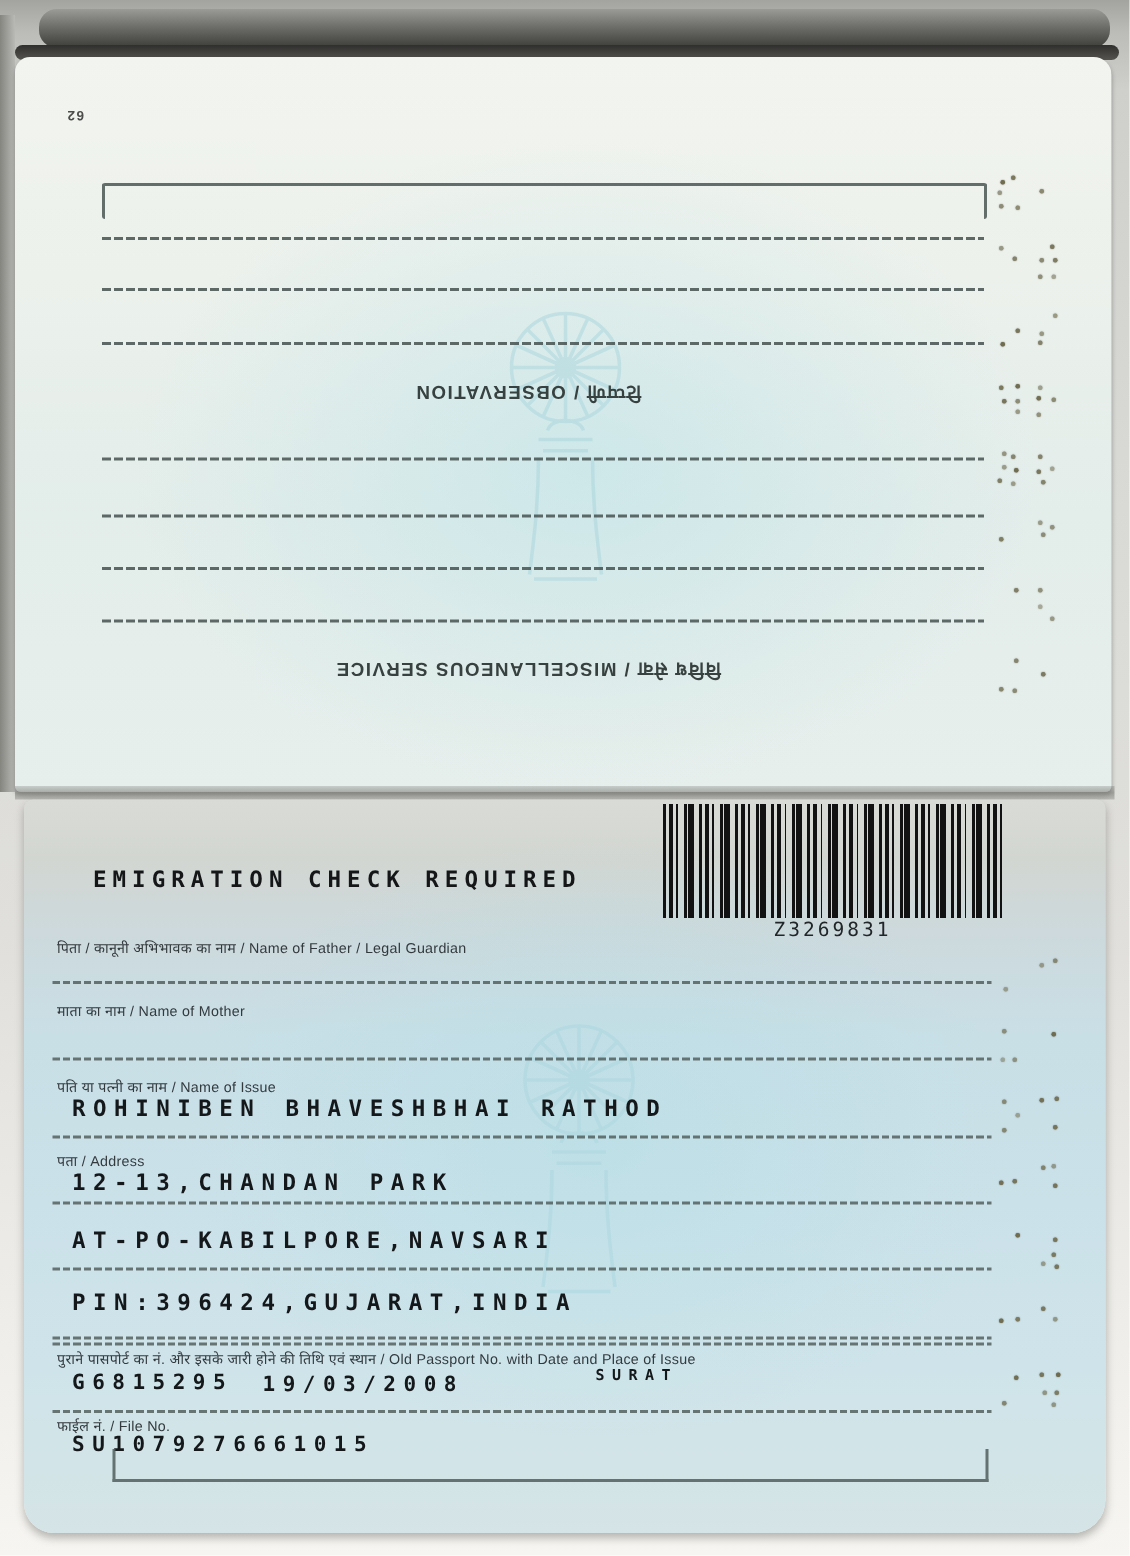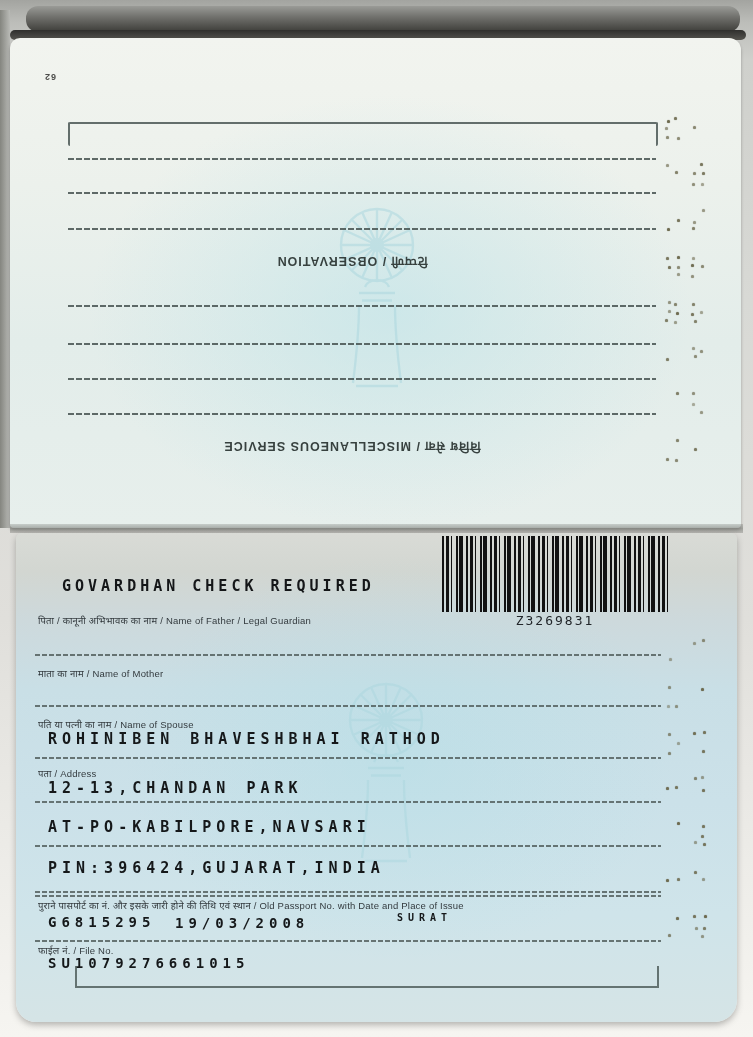--- a/index.html
+++ b/index.html
@@ -164,29 +164,29 @@
       <circle cx="50" cy="38" r="24"></circle>
         <circle cx="50" cy="38" r="4"></circle>
       <path d="M50 14v48M26 38h48M33 21l34 34M67 21l-34 34M40 16l20 44M60 16l-20 44M28 28l44 20M28 48l44-20"></path>
       <path d="M42 66c2-6 14-6 16 0M38 70h24M40 75h20M38 78c0 20-2 36-4 52M62 78c0 20 2 36 4 52M36 132h28"></path>
     </g>
   </svg>
 
   <div class="barcode"></div>
   <div class="barcode-num">Z3269831</div>
 
-  <div class="stamp">GOVARDHAN CHECK REQUIRED</div>
-
-  <div class="flabel" style="top:81px">पिता / कानूनी अभिभावक का नाम / Name of Father / Legal Guardian</div>
+  <div class="stamp">EMIGRATION CHECK REQUIRED</div>
+
+  <div class="flabel" style="top:92px">पिता / कानूनी अभिभावक का नाम / Name of Father / Legal Guardian</div>
   <div class="sep" style="top:121px"></div>
 
   <div class="flabel" style="top:134px">माता का नाम / Name of Mother</div>
   <div class="sep" style="top:172px"></div>
 
-  <div class="flabel" style="top:185px">पति या पत्नी का नाम / Name of Spouse</div>
+  <div class="flabel" style="top:185px">पति या पत्नी का नाम / Name of Issue</div>
   <div class="fval" style="top:197px">ROHINIBEN BHAVESHBHAI RATHOD</div>
   <div class="sep" style="top:224px"></div>
 
   <div class="flabel" style="top:234px">पता / Address</div>
   <div class="fval" style="top:246px">12-13,CHANDAN PARK</div>
   <div class="sep" style="top:268px"></div>
   <div class="fval" style="top:285px">AT-PO-KABILPORE,NAVSARI</div>
   <div class="sep" style="top:312px"></div>
   <div class="fval" style="top:326px">PIN:396424,GUJARAT,INDIA</div>
 

